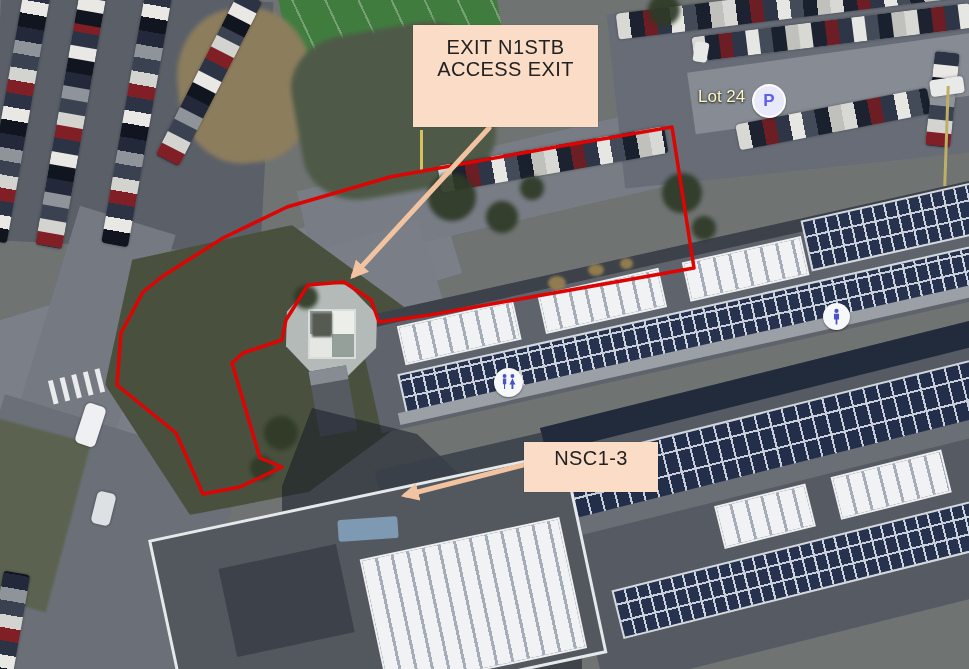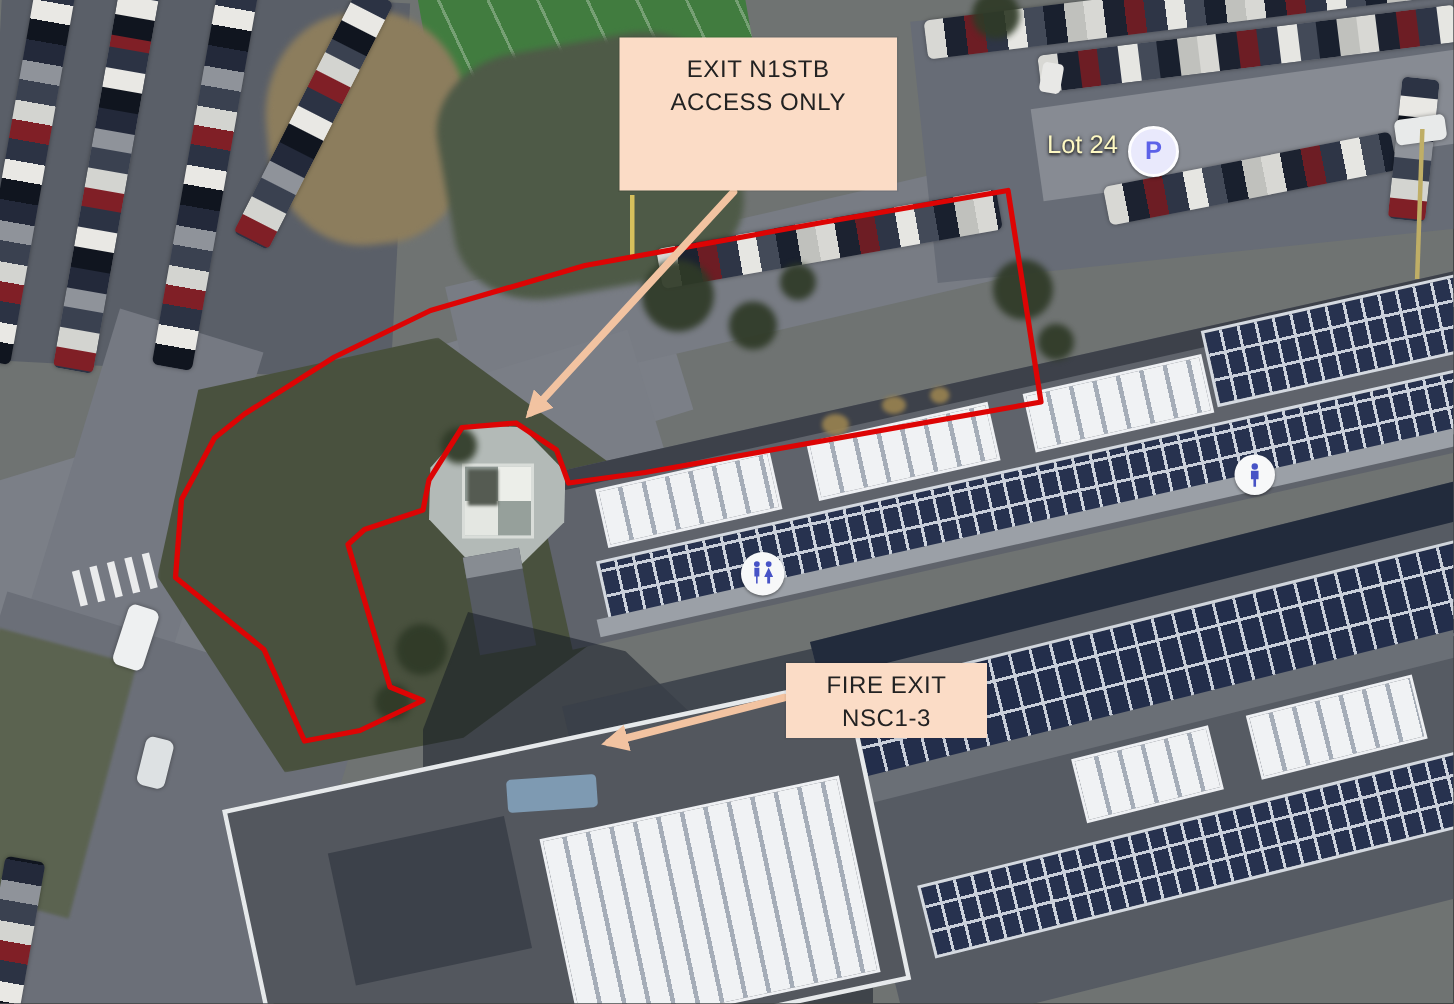--- a/index.html
+++ b/index.html
@@ -17,21 +17,21 @@
       border:2px solid #d4d9e0;}
   .solar2{background:
       repeating-linear-gradient(0deg,rgba(220,226,234,0) 0 20px,#c9cfda 20px 22px),
       repeating-linear-gradient(90deg,#232e4b 0 12px,#c8ced9 12px 14px);
       border:2px solid #d0d5dc;}
   .units{background:repeating-linear-gradient(90deg,#f0f2f4 0 13px,#a5adb8 13px 16px);border:2px solid #eef0f3;}
   .tree{border-radius:50%;background:#2f3a27;filter:blur(2px);opacity:.92;}
   .bush{border-radius:50%;background:#9a8350;filter:blur(1.5px);opacity:.9;}
   .callout{position:absolute;background:#fbdcc6;color:#222;text-align:center;
            box-shadow:0 0 0 1px rgba(0,0,0,.05);}
-  .callout .ln{font-size:16px;font-weight:500;letter-spacing:.4px;line-height:22px;}
+  .callout .ln{font-size:20px;font-weight:500;letter-spacing:.4px;line-height:22px;}
   .maplabel{position:absolute;color:#fef9c3;font-size:17px;font-weight:400;
             text-shadow:0 1px 2px rgba(0,0,0,.75),0 0 3px rgba(0,0,0,.5);}
   .marker{position:absolute;border-radius:50%;display:flex;align-items:center;justify-content:center;
           box-shadow:0 1px 2px rgba(0,0,0,.4);}
   .p-marker{background:#e9e9fc;border:2px solid #fdfdff;color:#5c61e8;font-weight:bold;font-size:17px;}
   .w-marker{background:#f7f8f9;}
   .overlay{position:absolute;left:0;top:0;pointer-events:none;}
 </style>
 </head>
 <body>
@@ -165,20 +165,19 @@
         <path d="M0,0 L10,5 L0,10 z" fill="#f2c3a1"></path>
       </marker>
     </defs>
     <polygon fill="none" stroke-width="3.5" stroke-linejoin="round" points="117,385 121,333 143,292 163,276 223,238 287,207 390,177 550,148 672,127 694,268 430,315 379,322 371,300 344,282 308,285 286,320 282,340 243,353 232,363 260,458 282,467 240,487 203,494 176,433" stroke="#dd0404"></polygon>
     <path fill="none" stroke-width="5" stroke-linecap="round" marker-end="url(#ah)" d="M489,128 L354,275" stroke="#f2c3a1"></path>
     <path fill="none" stroke-width="5" stroke-linecap="round" marker-end="url(#ah)" d="M523,465 L406,495" stroke="#f2c3a1"></path>
   </svg>
 
   <div class="callout" style="left:413px;top:25px;width:185px;height:102px;padding-top:11px;box-sizing:border-box;">
     <div class="ln">EXIT N1STB</div>
-    <div class="ln">ACCESS ONLY</div>
+    <div class="ln">ACCESS EXIT</div>
   </div>
   <div class="callout" style="left:524px;top:442px;width:134px;height:50px;padding-top:5px;box-sizing:border-box;">
-    <div class="ln">FIRE EXIT</div>
     <div class="ln">NSC1-3</div>
   </div>
 
 </div>
 
 </body></html>

